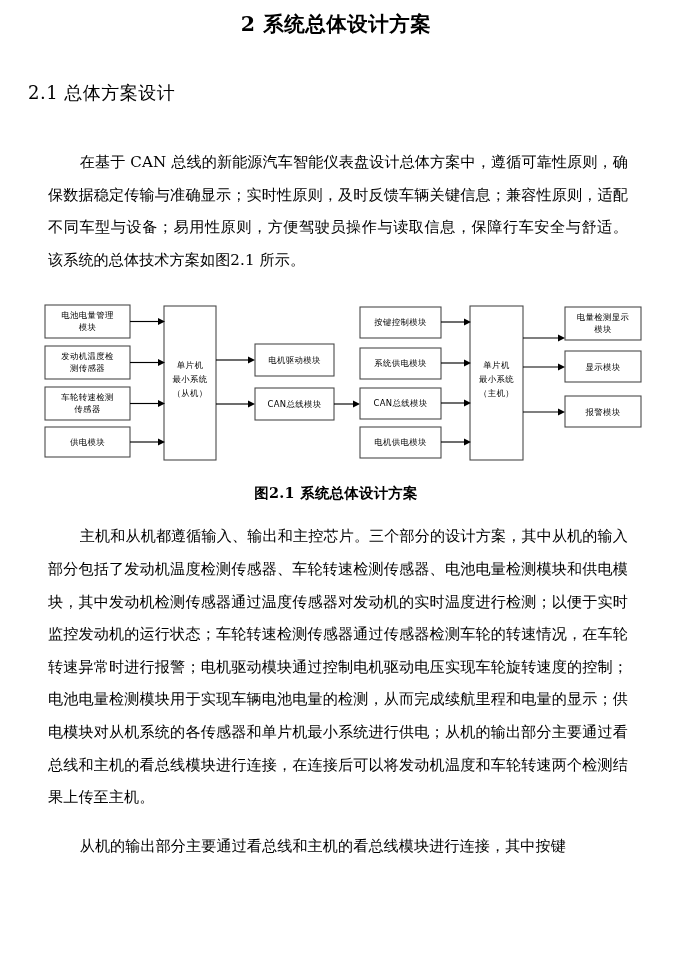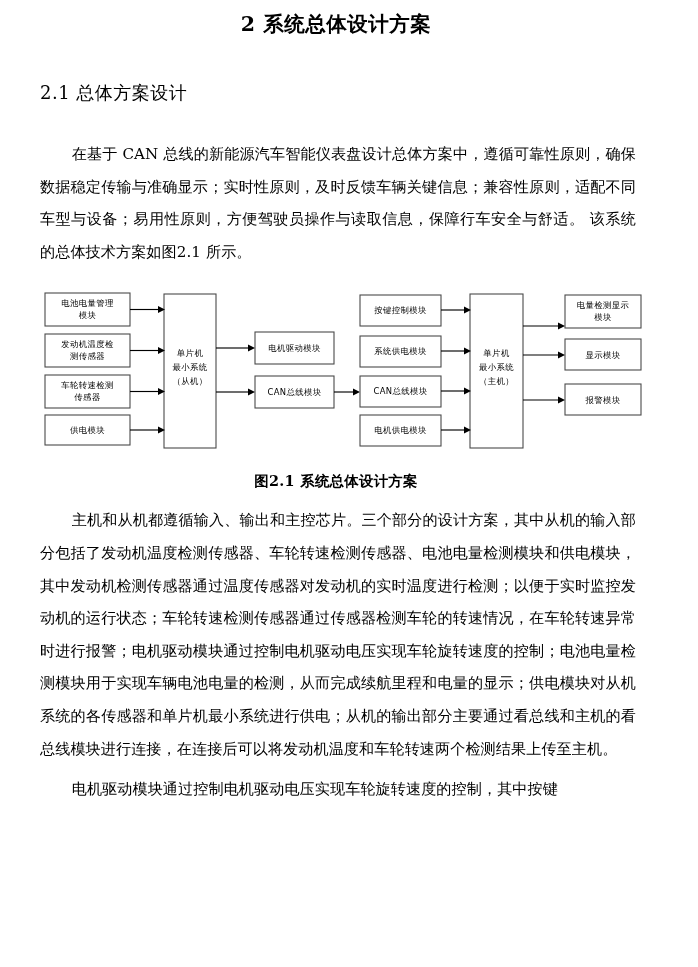--- a/index.html
+++ b/index.html
@@ -32,33 +32,33 @@
     margin: 0;
     padding-top: 11px;
     line-height: 1.35;
     font-family: "DejaVu Serif", "Liberation Serif", serif;
   }
 
   .section-title {
     font-size: 18px;
     font-weight: 400;
     margin: 0;
-    padding-left: 40px;
+    padding-left: 28px;
     padding-top: 42px;
     line-height: 1.3;
     letter-spacing: 0.5px;
     font-family: "DejaVu Serif", "Liberation Serif", serif;
   }
 
   
   .body-block {
     padding: 0 28px 0 32px;
   }
   p.para {
-    margin: 8px;
+    margin: 16px;
     font-size: 15.1px;
     line-height: 32.6px;
     text-align: justify;
     text-align-last: left;
     text-justify: inter-ideograph;
     letter-spacing: 0.1px;
     font-family: "DejaVu Serif", "Liberation Serif", serif;
   }
   p.para.first { padding-top: 26px; }
   .indent { display: inline-block; width: 2.1em; }
@@ -235,16 +235,16 @@
         <polygon points="546,116.5 553,120 546,123.5"></polygon>
       </g>
 
     </svg>
   </div>
 
   <p class="fig-caption">图2.1  系统总体设计方案</p>
 
   <div class="body-block">
     <p class="para"><span class="indent"></span><span>主机和从机都遵循输入、输出和主控芯片。三个部分的设计方案，其中从机的输入部分包括了发动机温度检测传感器、车轮转速检测传感器、电池电量检测模块和供电模块，其中发动机检测传感器通过温度传感器对发动机的实时温度进行检测；以便于实时监控发动机的运行状态；车轮转速检测传感器通过传感器检测车轮的转速情况，在车轮转速异常时进行报警；电机驱动模块通过控制电机驱动电压实现车轮旋转速度的控制；电池电量检测模块用于实现车辆电池电量的检测，从而完成续航里程和电量的显示；供电模块对从机系统的各传感器和单片机最小系统进行供电；从机的输出部分主要通过看总线和主机的看总线模块进行连接，在连接后可以将发动机温度和车轮转速两个检测结果上传至主机。</span></p>
-    <p class="para"><span class="indent"></span><span>电机驱动模块通过控制电机驱动电压实现车轮旋转速度的控制，其中按键</span></p>
+    <p class="para"><span class="indent"></span><span>从机的输出部分主要通过看总线和主机的看总线模块进行连接，其中按键</span></p>
   </div>
 
 </div>
 
 </body></html>

